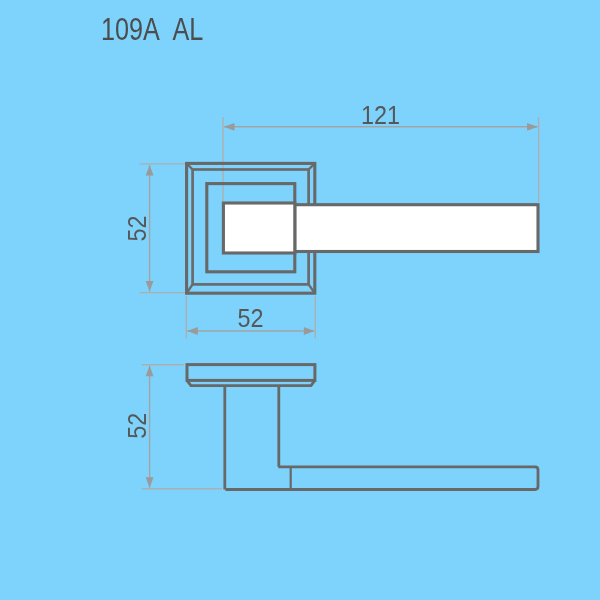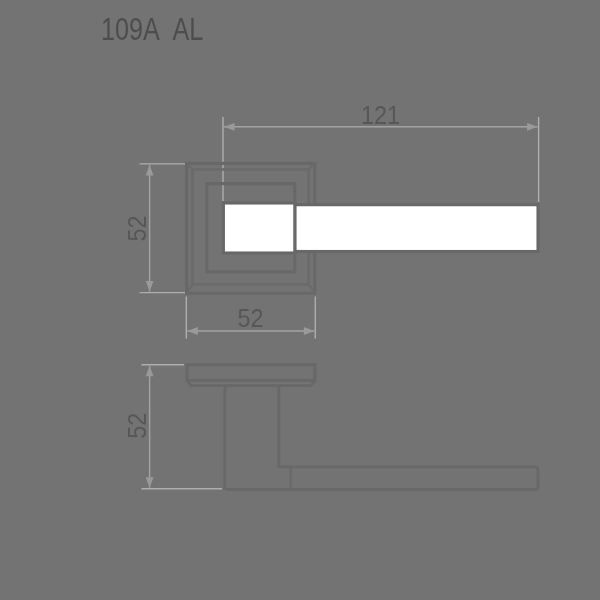--- a/index.html
+++ b/index.html
@@ -1,16 +1,16 @@
 <!DOCTYPE html>
 <html><head>
 <meta charset="utf-8">
 <style>
   html,body{margin:0;padding:0;background:#ffffff;}
-  .page{position:relative;width:600px;height:600px;background:#737373;overflow:hidden;
+  .page{position:relative;width:600px;height:600px;background:#7dd3fc;overflow:hidden;
         font-family:"Liberation Sans", sans-serif;}
   svg{position:absolute;left:0;top:0;filter:blur(0.3px);}
   text{font-family:"Liberation Sans", sans-serif;}
 </style>
 </head>
 <body>
 <div class="page">
 <svg width="600" height="600" viewBox="0 0 600 600">
 
   <g fill="#4d4d4d">

